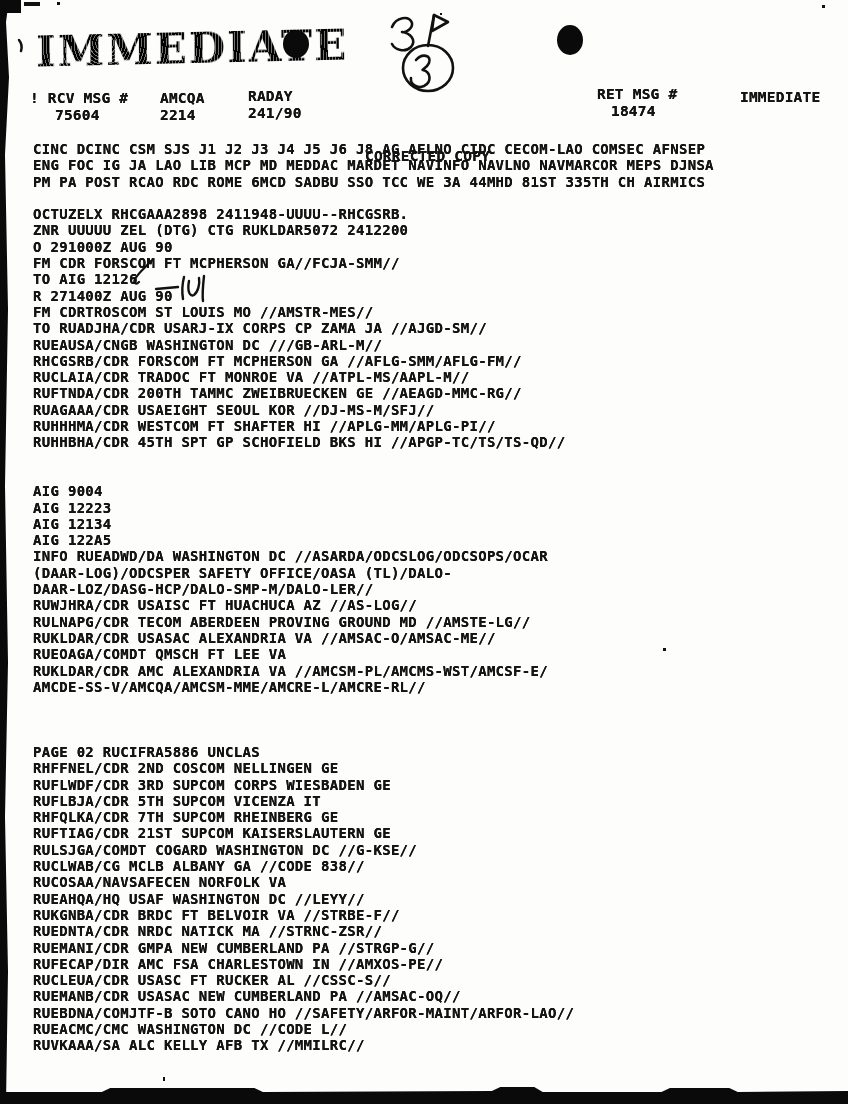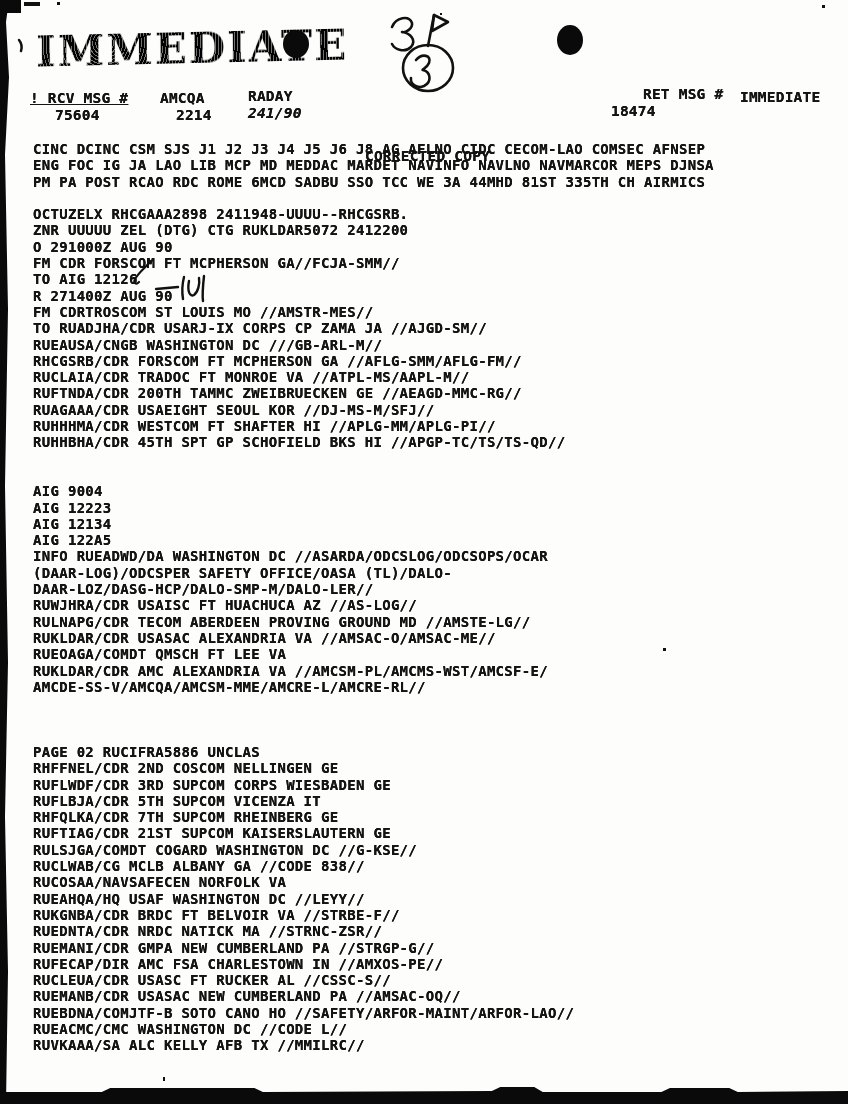--- a/index.html
+++ b/index.html
@@ -54,28 +54,28 @@
 
   .overlay-svg{position:absolute;left:0;top:0;pointer-events:none;}
 </style>
 </head>
 <body>
 
 <div id="page">
 
   <div class="stamp">IMMEDIATE</div>
 
-  <div class="t" style="left:30px;top:90px;text-decoration:underline;">! RCV MSG #</div>
+  <div class="t" style="left:30px;top:90px;">! RCV MSG #</div>
   <div class="t" style="left:55px;top:107px;">75604</div>
   <div class="t" style="left:160px;top:90px;">AMCQA</div>
-  <div class="t" style="left:176px;top:107px;">2214</div>
+  <div class="t" style="left:160px;top:107px;">2214</div>
   <div class="t" style="left:248px;top:88px;">RADAY</div>
-  <div class="t" style="left:248px;top:105px;font-style:italic;">241/90</div>
+  <div class="t" style="left:248px;top:105px;">241/90</div>
   <div class="t" style="left:365px;top:124px;margin-top:24px;">CORRECTED COPY</div>
-  <div class="t" style="left:597px;top:86px;margin-left:46px;">RET MSG #</div>
+  <div class="t" style="left:597px;top:86px;">RET MSG #</div>
   <div class="t" style="left:611px;top:103px;">18474</div>
   <div class="t" style="left:740px;top:89px;">IMMEDIATE</div>
 
   <pre id="body-text">CINC DCINC CSM SJS J1 J2 J3 J4 J5 J6 J8 AG AFLNO CIDC CECOM-LAO COMSEC AFNSEP
 ENG FOC IG JA LAO LIB MCP MD MEDDAC MARDET NAVINFO NAVLNO NAVMARCOR MEPS DJNSA
 PM PA POST RCAO RDC ROME 6MCD SADBU SSO TCC WE 3A 44MHD 81ST 335TH CH AIRMICS
 
 OCTUZELX RHCGAAA2898 2411948-UUUU--RHCGSRB.
 ZNR UUUUU ZEL (DTG) CTG RUKLDAR5072 2412200
 O 291000Z AUG 90

